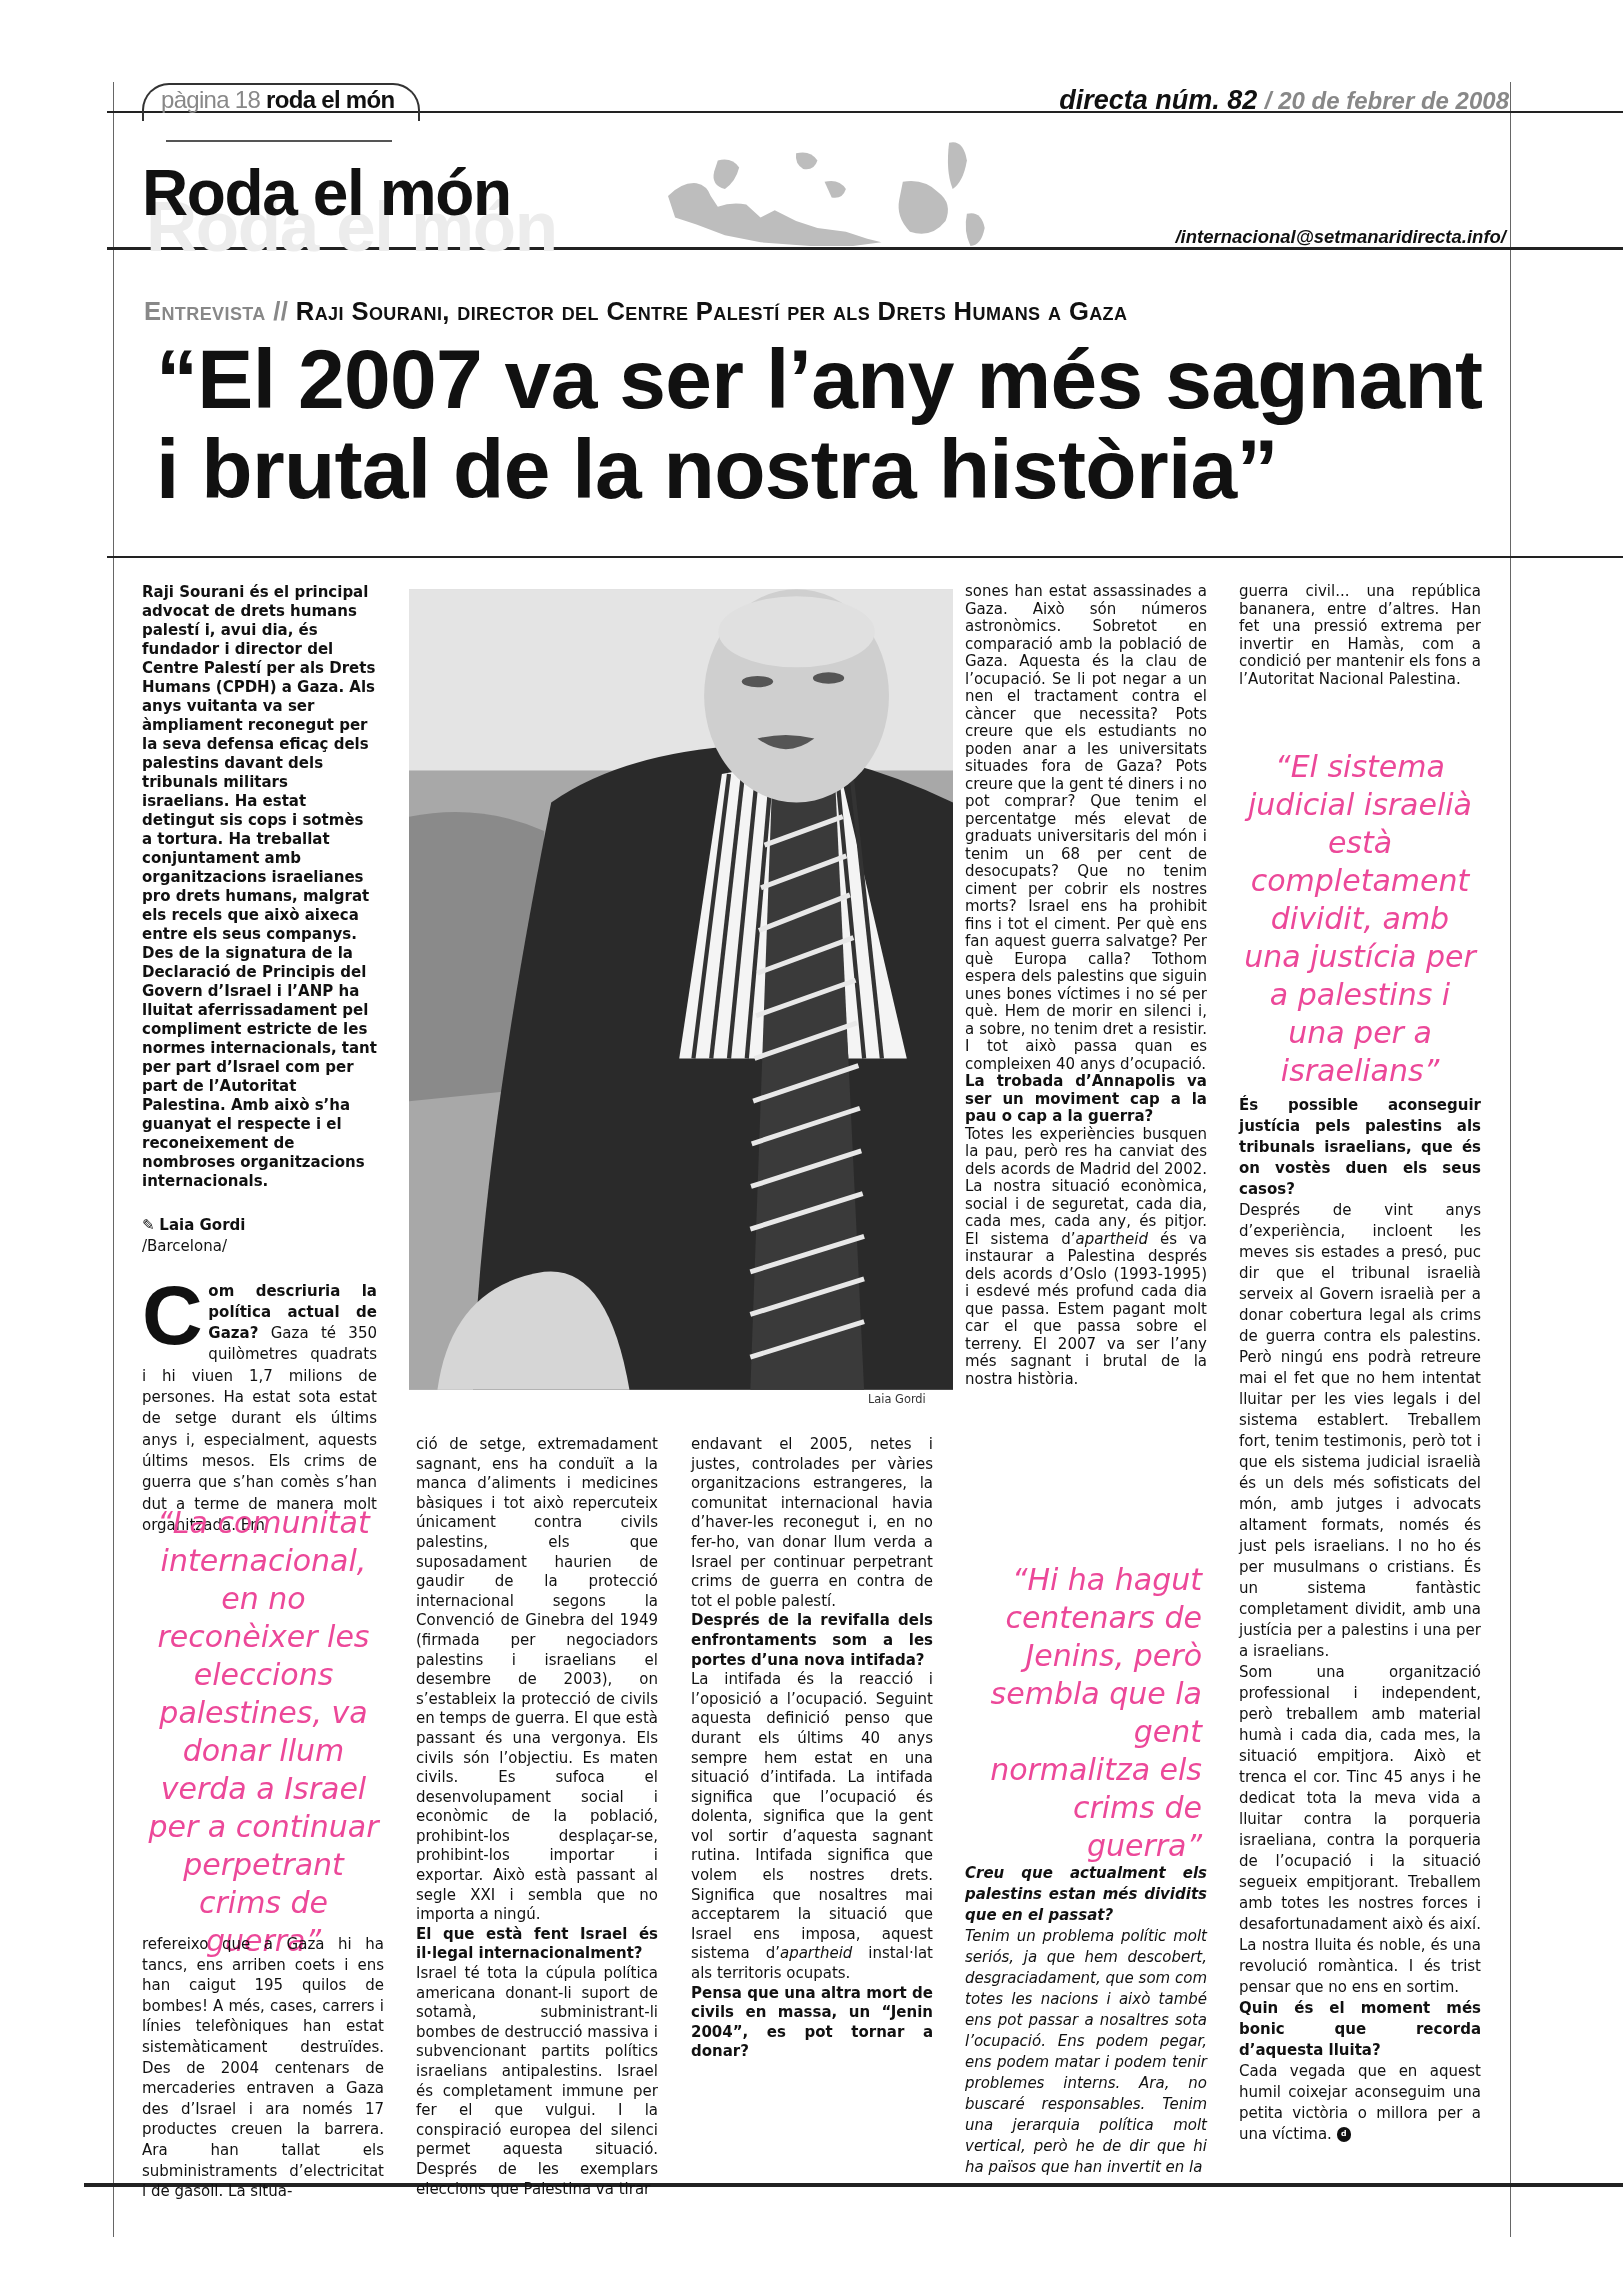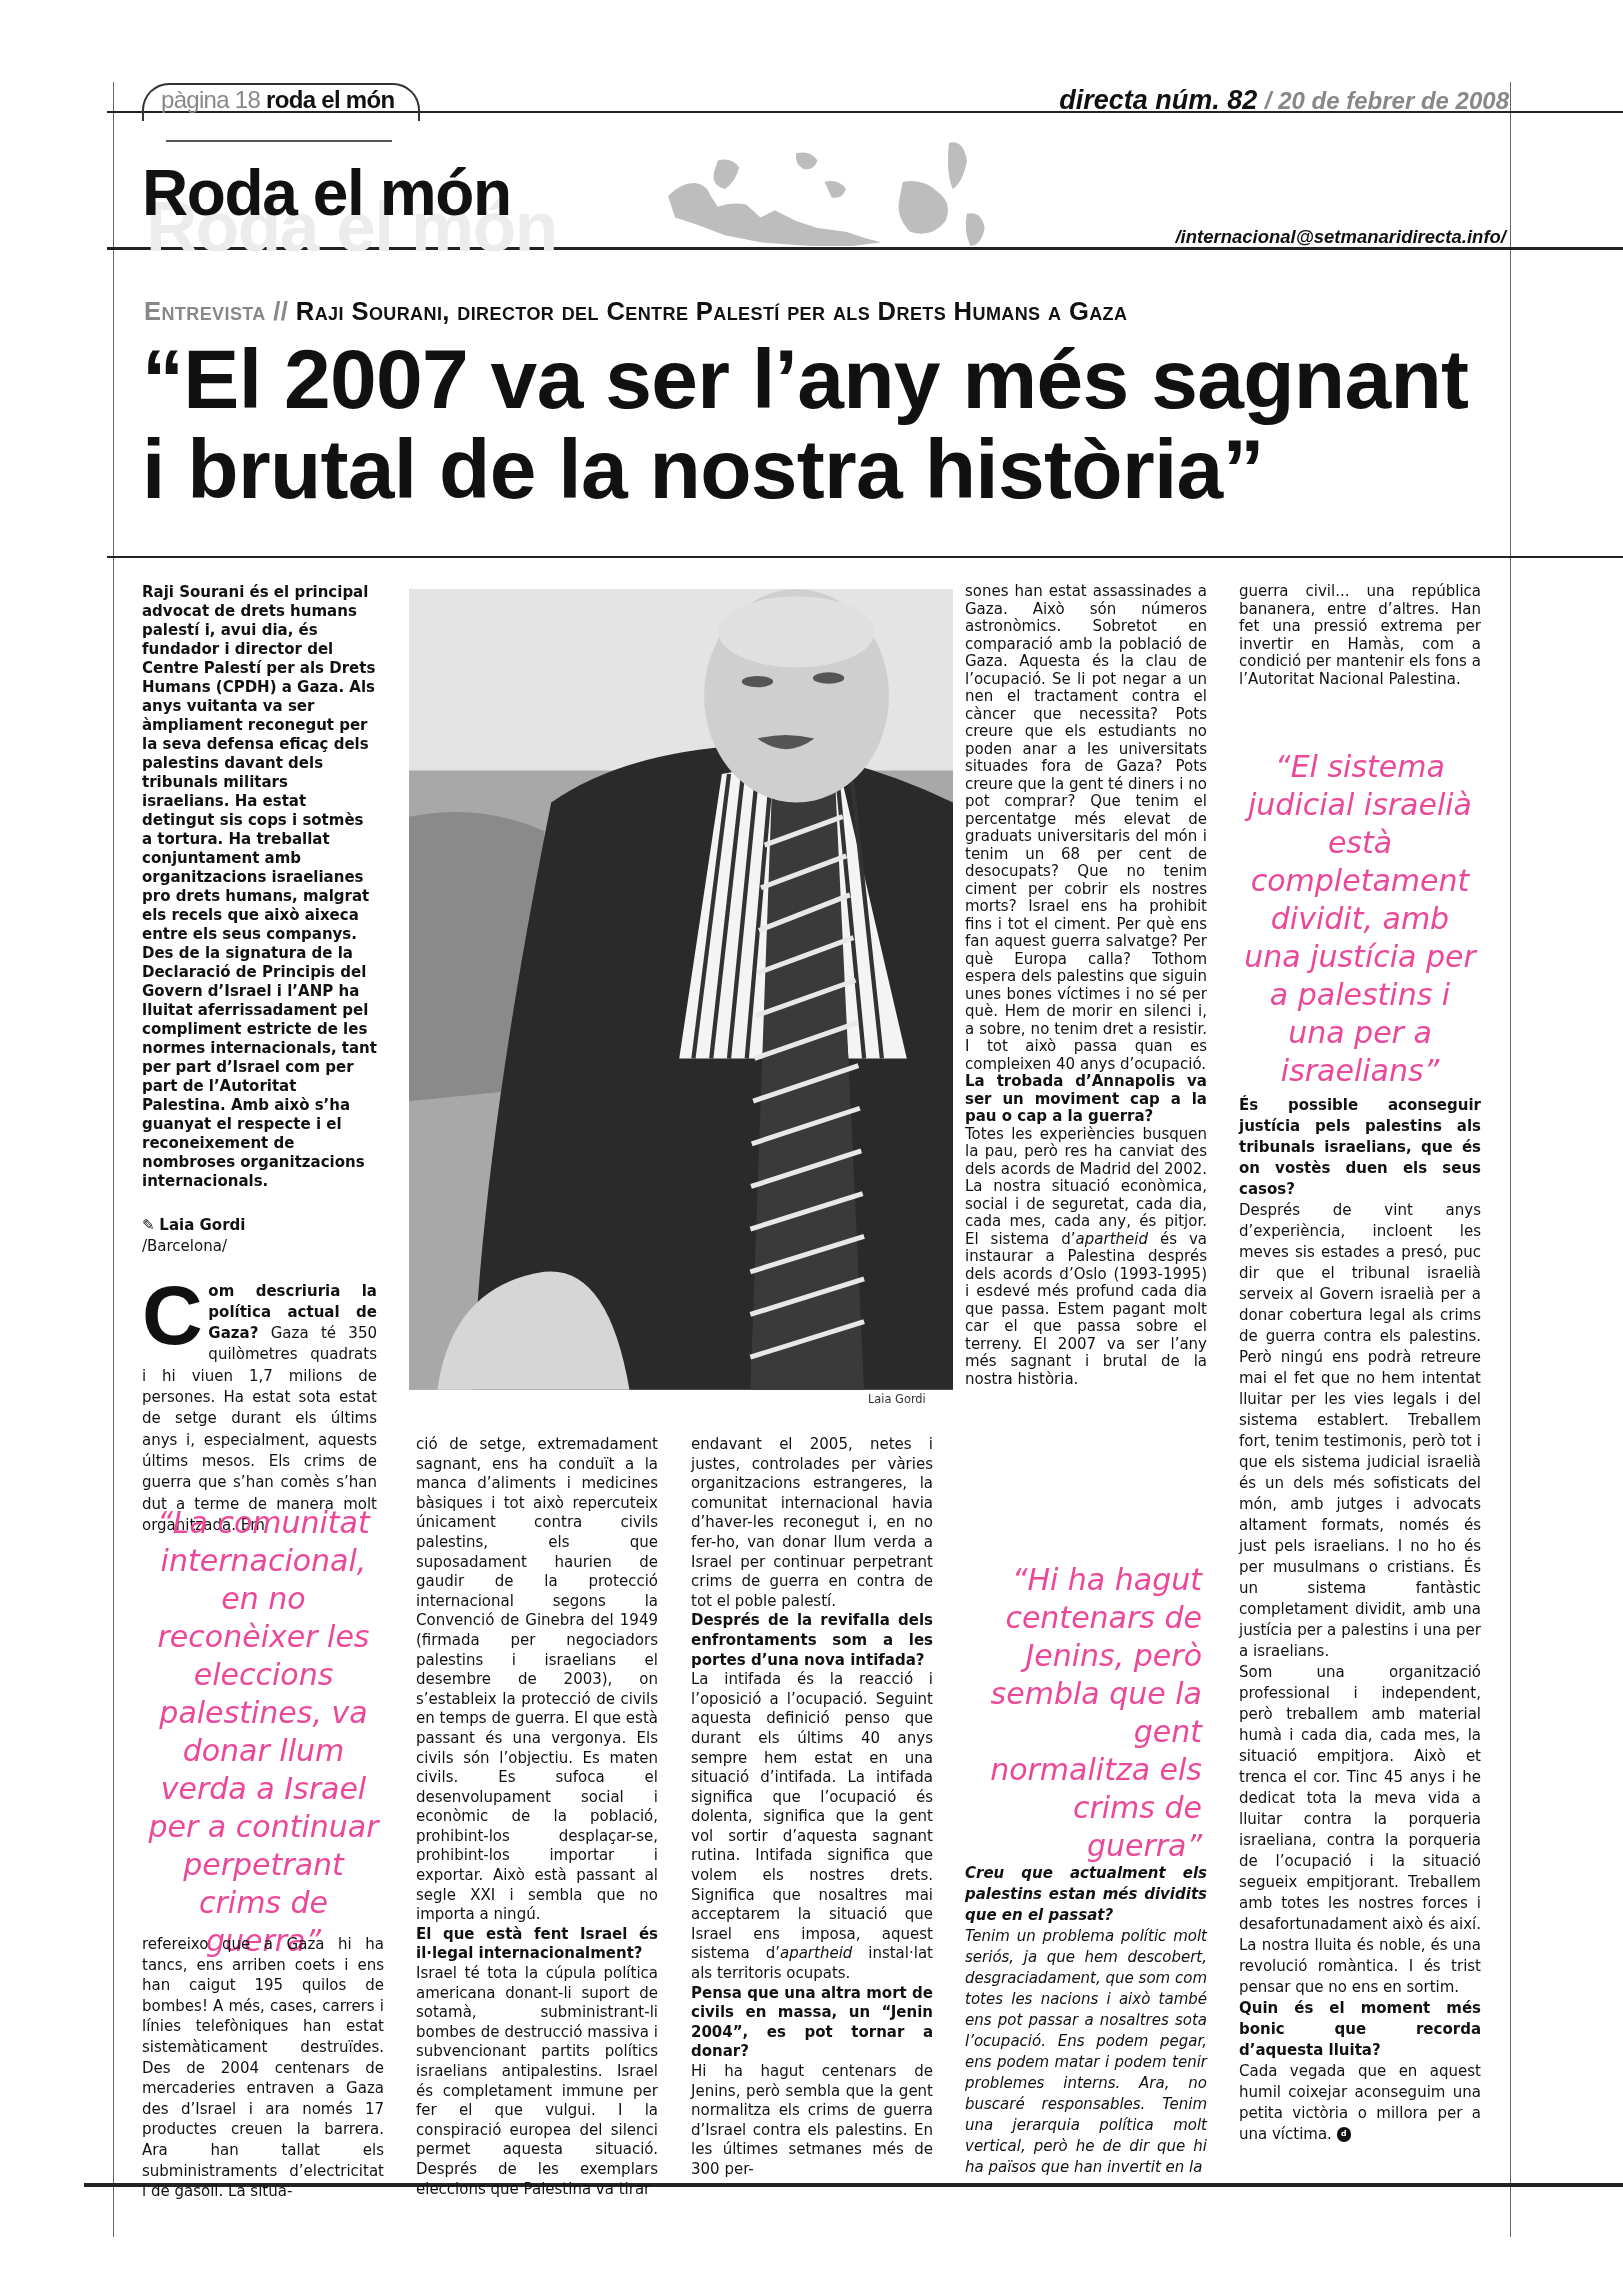--- a/index.html
+++ b/index.html
@@ -12,21 +12,21 @@
   .tab-text .grey{color:#888;font-weight:normal;}
   .issue{position:absolute;right:114px;top:85px;font-family:"Liberation Sans",sans-serif;font-size:27px;font-style:italic;font-weight:bold;white-space:nowrap;}
   .issue .date{color:#888;font-weight:bold;font-size:24px;}
   .short-rule{position:absolute;left:166px;top:140px;width:226px;height:2.1px;background:#555;}
   .section-title{position:absolute;left:142px;top:161px;font-family:"Liberation Sans",sans-serif;font-size:64px;font-weight:bold;letter-spacing:-1.4px;z-index:2;line-height:1;}
   .section-shadow{position:absolute;left:146px;top:191px;font-family:"Liberation Sans",sans-serif;font-size:71px;font-weight:bold;color:#ececec;letter-spacing:-1.4px;z-index:1;line-height:1;}
   .map{position:absolute;left:668px;top:139px;width:427px;height:107px;}
   .email{position:absolute;right:117px;top:226px;font-family:"Liberation Sans",sans-serif;font-size:18.5px;font-weight:bold;font-style:italic;}
   .kicker{position:absolute;left:144px;top:297px;font-family:"Liberation Sans",sans-serif;font-size:25.6px;font-weight:bold;white-space:nowrap;font-variant:small-caps;letter-spacing:0.4px;}
   .kicker .grey{color:#888;}
-  .headline{position:absolute;left:142px;top:334px;width:1351px;font-family:"Liberation Sans",sans-serif;font-size:84px;font-weight:bold;line-height:90px;letter-spacing:-0.7px;}
+  .headline{position:absolute;left:156px;top:334px;width:1351px;font-family:"Liberation Sans",sans-serif;font-size:84px;font-weight:bold;line-height:90px;letter-spacing:-0.7px;}
   .col{position:absolute;font-family:"DejaVu Sans",sans-serif;font-size:14.6px;line-height:19px;text-align:justify;hyphens:auto;}
   .lead{font-weight:bold;font-size:15px;line-height:19px;text-align:left;}
   .byline{font-size:15px;line-height:21.3px;}
   .q{font-weight:bold;}
   .pull{position:absolute;font-family:"DejaVu Sans",sans-serif;font-style:italic;color:#ec4899;text-align:center;font-size:30px;line-height:38px;}
   .dropcap{float:left;font-family:"Liberation Sans",sans-serif;font-size:84px;line-height:64px;font-weight:bold;margin:2.8px 5.7px 0 0;}
   .photo{position:absolute;left:409px;top:589px;width:544px;height:801px;overflow:hidden;background:#d8d8d8;}
   .credit{position:absolute;left:868px;top:1392px;font-size:11.4px;color:#333;}
   .end-icon{display:inline-block;width:14.2px;height:14.2px;border-radius:50%;background:#111;color:#fff;font-size:7.8px;line-height:14.2px;text-align:center;font-weight:bold;vertical-align:middle;}
   p{margin:0;}
@@ -142,21 +142,20 @@
   <p>ció de setge, extremadament sagnant, ens ha conduït a la manca d’aliments i medicines bàsiques i tot això repercuteix únicament contra civils palestins, els que suposadament haurien de gaudir de la protecció internacional segons la Convenció de Ginebra del 1949 (firmada per negociadors palestins i israelians el desembre de 2003), on s’estableix la protecció de civils en temps de guerra. El que està passant és una vergonya. Els civils són l’objectiu. Es maten civils. Es sufoca el desenvolupament social i econòmic de la població, prohibint-los desplaçar-se, prohibint-los importar i exportar. Això està passant al segle XXI i sembla que no importa a ningú.</p>
   <p class="q">El que està fent Israel és il·legal internacionalment?</p>
   <p>Israel té tota la cúpula política americana donant-li suport de sotamà, subministrant-li bombes de destrucció massiva i subvencionant partits polítics israelians antipalestins. Israel és completament immune per fer el que vulgui. I la conspiració europea del silenci permet aquesta situació. Després de les exemplars eleccions que Palestina va tirar</p>
 </div>
 
 <div class="col" style="left:691px;top:1435px;width:242px;font-size:15px;line-height:19.6px;">
   <p>endavant el 2005, netes i justes, controlades per vàries organitzacions estrangeres, la comunitat internacional havia d’haver-les reconegut i, en no fer-ho, van donar llum verda a Israel per continuar perpetrant crims de guerra en contra de tot el poble palestí.</p>
   <p class="q">Després de la revifalla dels enfrontaments som a les portes d’una nova intifada?</p>
   <p><span>La intifada és la reacció i l’oposició a l’ocupació. Seguint aquesta definició penso que durant els últims 40 anys sempre hem estat en una situació d’intifada. La intifada significa que l’ocupació és dolenta, significa que la gent vol sortir d’aquesta sagnant rutina. Intifada significa que volem els nostres drets. Significa que nosaltres mai acceptarem la situació que Israel ens imposa, aquest sistema d’</span><i>apartheid</i><span> instal·lat als territoris ocupats.</span></p>
   <p class="q">Pensa que una altra mort de civils en massa, un “Jenin 2004”, es pot tornar a donar?</p>
-  <p>Hi ha hagut centenars de Jenins, però sembla que la gent normalitza els crims de guerra d’Israel contra els palestins. En les últimes setmanes més de 300 per-</p>
 </div>
 
 <div class="col" style="left:965px;top:583px;width:242px;font-size:15px;line-height:17.5px;">
   <p>sones han estat assassinades a Gaza. Això són números astronòmics. Sobretot en comparació amb la població de Gaza. Aquesta és la clau de l’ocupació. Se li pot negar a un nen el tractament contra el càncer que necessita? Pots creure que els estudiants no poden anar a les universitats situades fora de Gaza? Pots creure que la gent té diners i no pot comprar? Que tenim el percentatge més elevat de graduats universitaris del món i tenim un 68 per cent de desocupats? Que no tenim ciment per cobrir els nostres morts? Israel ens ha prohibit fins i tot el ciment. Per què ens fan aquest guerra salvatge? Per què Europa calla? Tothom espera dels palestins que siguin unes bones víctimes i no sé per què. Hem de morir en silenci i, a sobre, no tenim dret a resistir. I tot això passa quan es compleixen 40 anys d’ocupació.</p>
   <p class="q">La trobada d’Annapolis va ser un moviment cap a la pau o cap a la guerra?</p>
   <p><span>Totes les experiències busquen la pau, però res ha canviat des dels acords de Madrid del 2002. La nostra situació econòmica, social i de seguretat, cada dia, cada mes, cada any, és pitjor. El sistema d’</span><i>apartheid</i><span> és va instaurar a Palestina després dels acords d’Oslo (1993-1995) i esdevé més profund cada dia que passa. Estem pagant molt car el que passa sobre el terreny. El 2007 va ser l’any més sagnant i brutal de la nostra història.</span></p>
 </div>
 
 <div class="pull" style="left:967px;top:1561px;width:235px;text-align:right;">“Hi ha hagut centenars de Jenins, però sembla que la gent normalitza els crims de guerra”</div>
 

